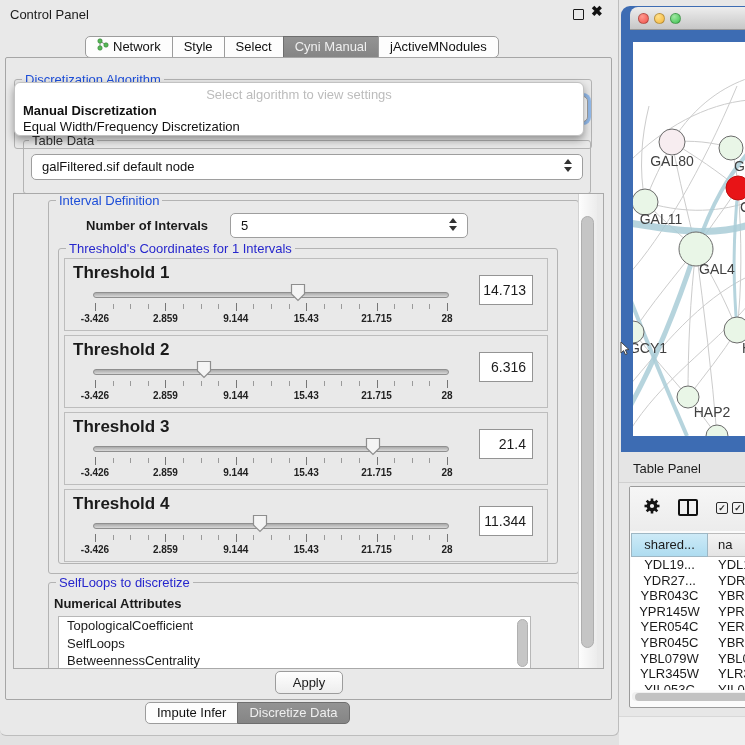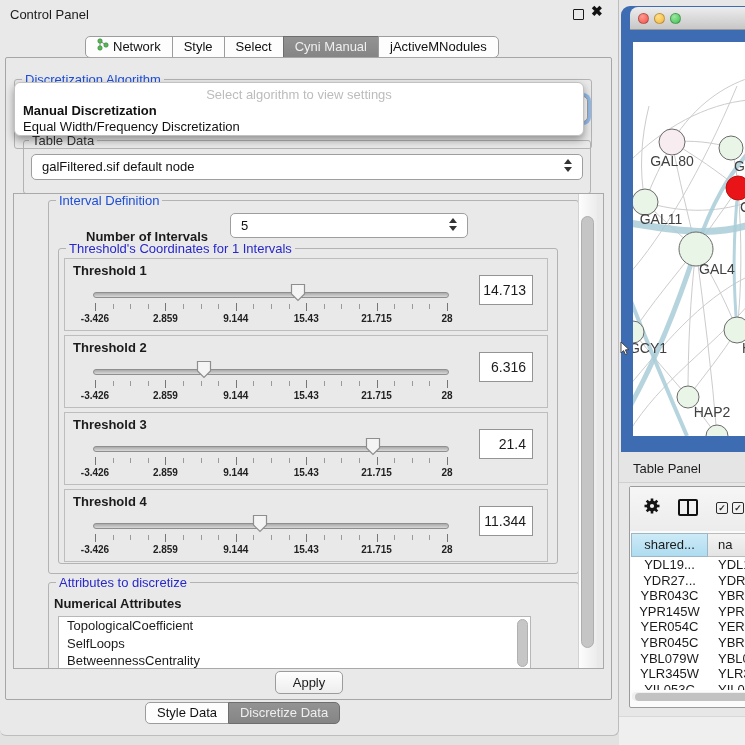--- a/index.html
+++ b/index.html
@@ -52,21 +52,21 @@
   #scroll-pane { position:absolute; left:7px; top:135px; width:591px; height:476px;
     border:1px solid #a9a9a9; background:#e9e9e9; overflow:hidden; }
   #v-scroll-track { position:absolute; right:6px; top:0; width:19px; height:476px;
     background:linear-gradient(to right,#fdfdfd,#ececec); border-left:1px solid #d2d2d2; }
   #v-scroll-thumb { position:absolute; right:9px; top:22px; width:13px; height:432px;
     background:#c5c5c5; border:1px solid #aeaeae; border-radius:7px; }
 
   
   .threshold-panel { position:absolute; left:50px; width:484px; height:73px;
     background:#e9e9e9; border:1px solid #bdbdbd; }
-  .th-title { position:absolute; left:8px; top:4px; font-size:13px; font-weight:bold; }
+  .th-title { position:absolute; left:8px; top:4px; font-size:17px; font-weight:bold; }
   .sl-track { position:absolute; left:28px; top:33px; width:356px; height:6px;
     background:linear-gradient(#aaa,#d8d8d8); border:1px solid #8f8f8f; border-radius:3px; }
   .sl-thumb { position:absolute; top:24px; width:16px; height:19px; }
   .sl-ticks { position:absolute; left:0; top:44px; height:9px; width:100%; }
   .sl-ticks i { position:absolute; top:1px; width:1px; height:5px; background:#9a9a9a; }
   .sl-ticks i.major { top:0; height:8px; background:#767676; }
   .sl-lab { position:absolute; top:54px; transform:translateX(-50%); font-size:10px; font-weight:bold; color:#222; white-space:nowrap; }
   .sl-value { position:absolute; left:414px; top:16px; width:54px; height:30px; background:#fff;
     border:1px solid #949494; font-size:14px; line-height:28px; text-align:right; padding-right:6px; }
 
@@ -174,21 +174,21 @@
       <span class="spinner">
           <b class="up"></b>
           <b class="dn"></b>
         </span>
     </div>
 
     <div id="scroll-pane">
       <span class="group-title gt-green" style="left:42px; top:-1px;">Interval Definition</span>
       <div class="group" style="left:34px; top:6px; width:531px; height:374px;"></div>
 
-      <div style="position:absolute; left:72px; top:24px; font-size:13px; font-weight:bold;margin-top:11px;">Number of Intervals</div>
+      <div style="position:absolute; left:72px; top:24px; font-size:13px; font-weight:bold;">Number of Intervals</div>
       <div class="combo" style="left:216px; top:19px; width:238px; height:25px;">
         <span>5</span>
         <span class="spinner">
             <b class="up"></b>
             <b class="dn"></b>
           </span>
       </div>
 
       <span class="group-title gt-blue" style="left:52px; top:47px;">Threshold's Coordinates for 1 Intervals</span>
       <div class="group" style="left:44px; top:54px; width:500px; height:316px;"></div>
@@ -336,40 +336,40 @@
             <span class="sl-lab" style="left: 30px;">-3.426</span>
             <span class="sl-lab" style="left: 100.4px;">2.859</span>
             <span class="sl-lab" style="left: 170.8px;">9.144</span>
             <span class="sl-lab" style="left: 241.2px;">15.43</span>
             <span class="sl-lab" style="left: 311.6px;">21.715</span>
             <span class="sl-lab" style="left: 382px;">28</span>
             <div class="sl-value">11.344</div>
           </div>
         </div>
 
-      <span class="group-title gt-blue" style="left:42px; top:381px;">Attributes to discretize</span>
+      <span class="group-title gt-blue" style="left:42px; top:381px;">SelfLoops to discretize</span>
       <div class="group" style="left:34px; top:388px; width:531px; height:100px;"></div>
       <div style="position:absolute; left:40px; top:402px; font-size:13px; font-weight:bold;">Numerical Attributes</div>
       <div id="attr-list">
         <div class="attr-item">TopologicalCoefficient</div>
         <div class="attr-item">SelfLoops</div>
         <div class="attr-item">BetweennessCentrality</div>
         <div id="attr-scroll"></div>
       </div>
 
       <div id="v-scroll-track"></div>
       <div id="v-scroll-thumb"></div>
     </div>
 
     <div id="apply-btn">Apply</div>
   </div>
 
   <div id="bottom-tabs">
     <div class="tab">
-        <span>Style Data</span>
+        <span>Impute Infer</span>
       </div>
     <div class="tab active">
         <span>Discretize Data</span>
       </div>
   </div>
 </div>
 
 <div id="right-bg"></div>
 
 <div id="net-window">

